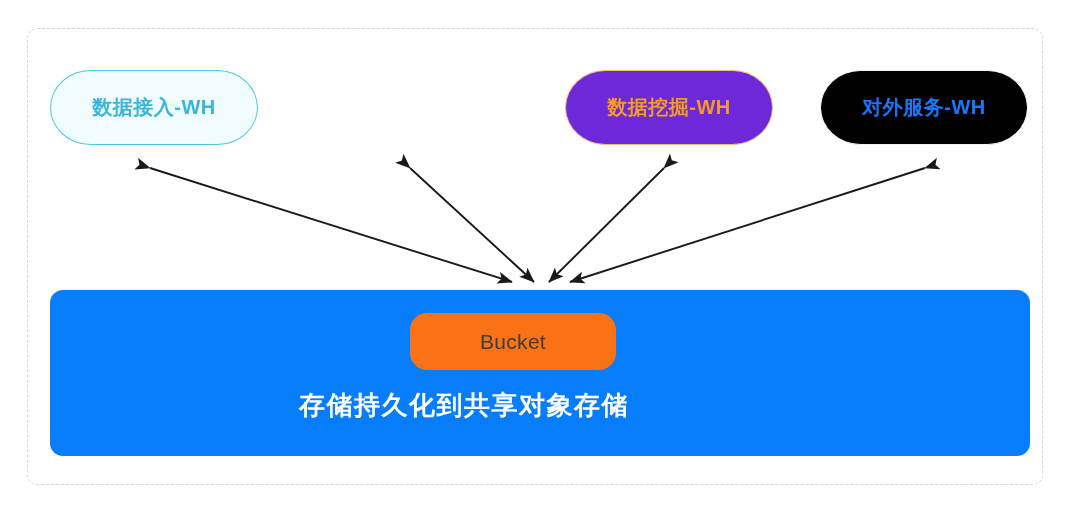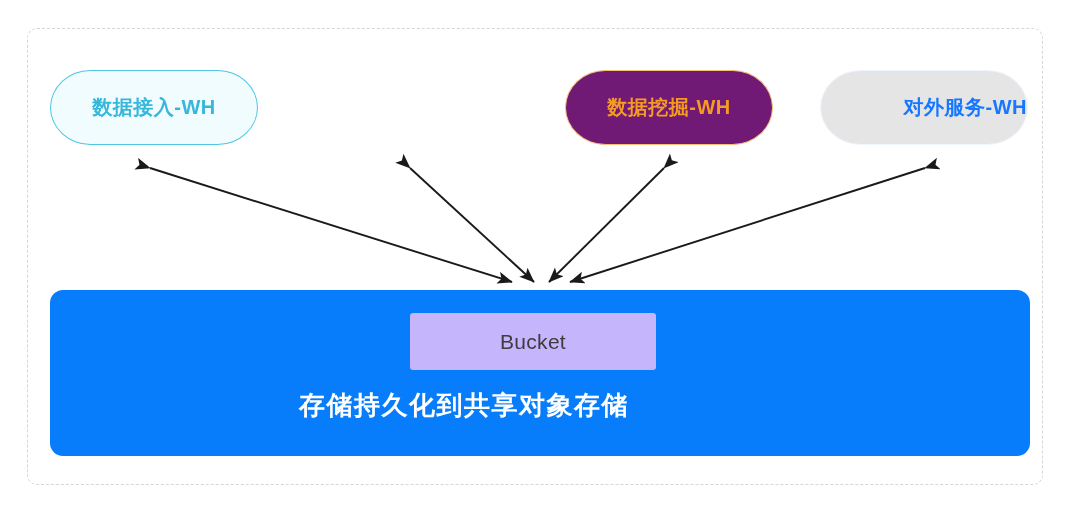--- a/index.html
+++ b/index.html
@@ -52,30 +52,29 @@
     color: #37b7da;
   }
   #pill-1 {
     left: 308px;
     background: #eefaf0;
     border: 1.6px solid #a8ddb3;
     color: #4cb862;
   }
   #pill-2 {
     left: 565px;
-    background: #701a75;
+    background: #6d28d9;
     border: 1.6px solid #f4c07a;
     color: #f59a23;
   }
   #pill-3 {
     left: 820px;
-    background: #e5e5e5;
+    background: #000000;
     border: 1.6px solid #eff5ff;
     color: #1677ff;
-    justify-content: flex-end;
   }
   
   #arrow-layer {
     position: absolute;
     left: 0;
     top: 0;
     width: 1072px;
     height: 514px;
     pointer-events: none;
   }
@@ -86,24 +85,24 @@
     top: 290px;
     width: 980px;
     height: 166px;
     background: #087dfb;
     border-radius: 13px;
   }
   #bucket-box {
     position: absolute;
     left: 360px;
     top: 23px;
-    width: 246px;
+    width: 206px;
     height: 57px;
-    background: #c4b5fd;
-    border-radius: 3px;
+    background: #f97316;
+    border-radius: 17px;
     display: flex;
     align-items: center;
     justify-content: center;
     color: #3d3d3d;
     font-size: 21px;
     font-weight: normal;
     letter-spacing: 0.3px;
   }
   #storage-caption {
     position: absolute;

